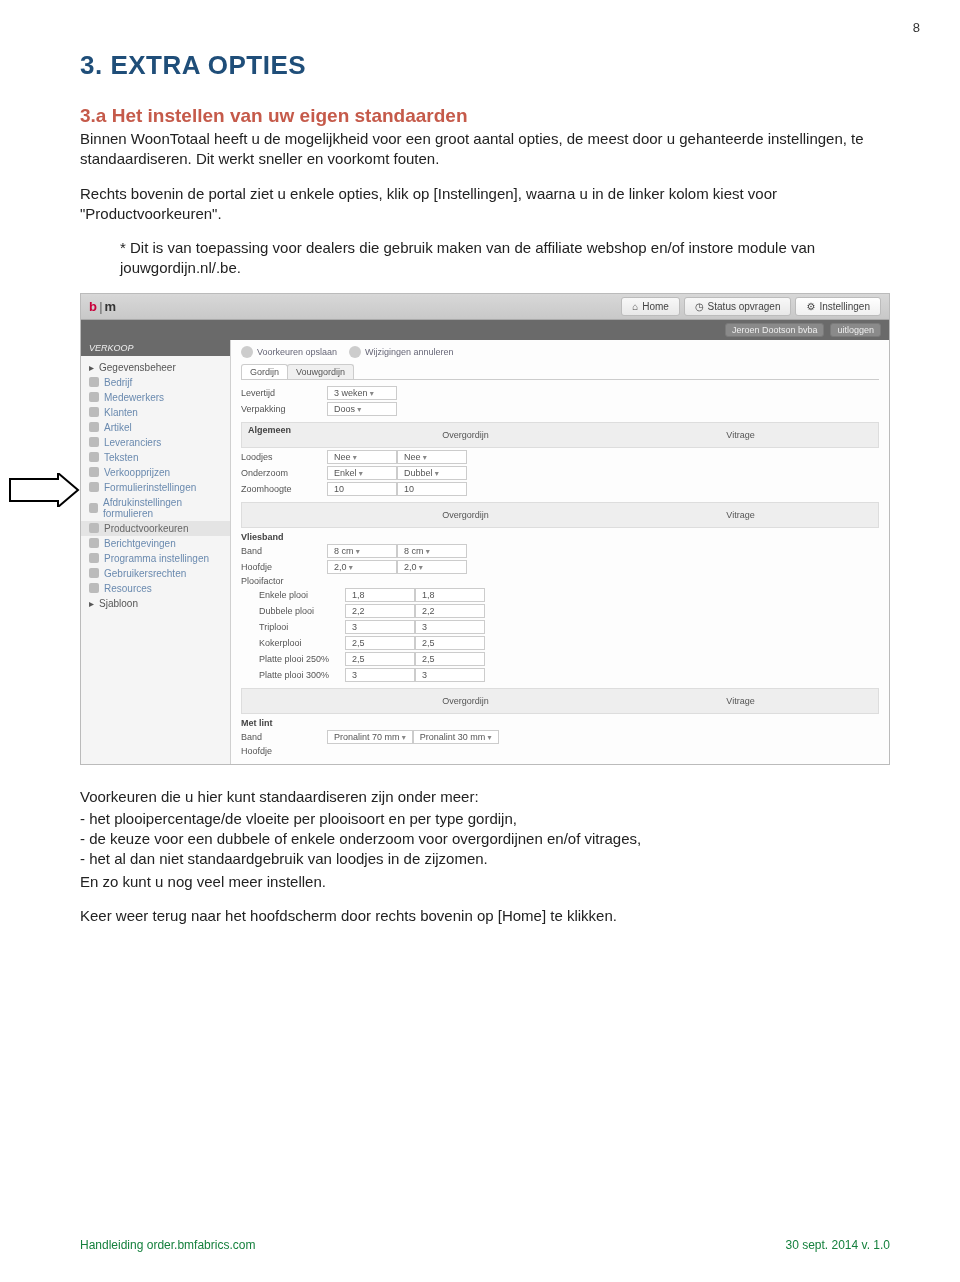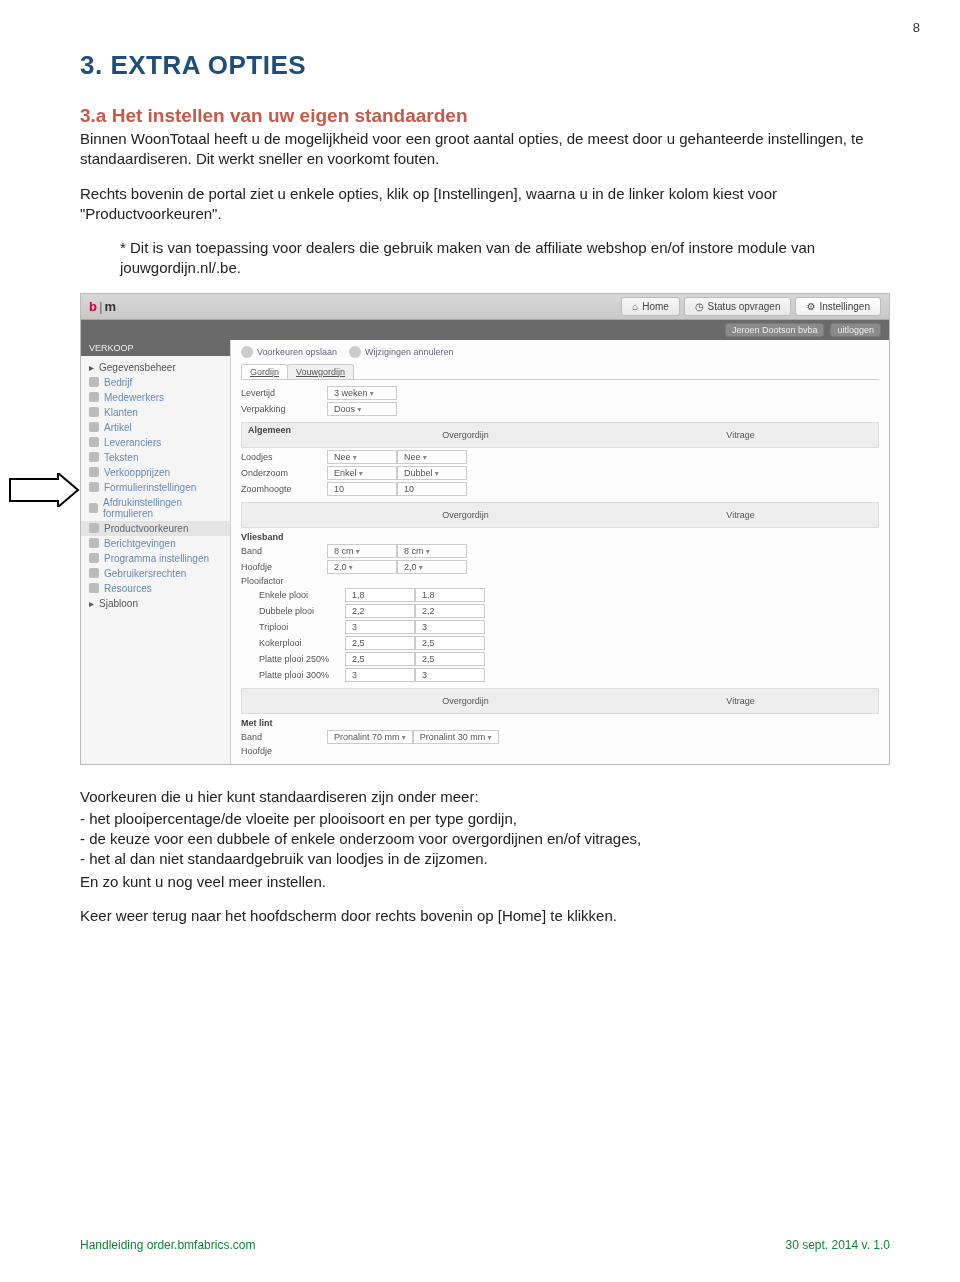--- a/index.html
+++ b/index.html
@@ -125,20 +125,21 @@
     background: #f5f5f5;
     border-right: 1px solid #d0d0d0;
     padding: 4px 0;
   }
   .side-head {
     background: #6a6a6a;
     color: #eee;
     font-size: 9px;
     padding: 3px 8px;
     margin: -4px 0 4px 0;
+    font-style: italic;
   }
   .side-item {
     display: flex;
     align-items: center;
     gap: 5px;
     padding: 2px 8px;
     font-size: 10px;
     color: #6a8aaf;
     cursor: default;
   }
@@ -159,21 +160,20 @@
   .cbtn .ci { width: 12px; height: 12px; background: #ccc; border-radius: 50%; display:inline-block; }
   .tabstrip { display: flex; gap: 0; border-bottom: 1px solid #ccc; margin-bottom: 6px; }
   .tab {
     border: 1px solid #ccc;
     border-bottom: none;
     background: #f0f0f0;
     padding: 2px 8px;
     font-size: 9px;
     border-radius: 3px 3px 0 0;
     margin-right: -1px;
-    text-decoration: underline;
   }
   .tab.active { background: #fff; }
   .formrow { display: flex; align-items: center; gap: 6px; margin: 2px 0; font-size: 9px; }
   .flabel { width: 80px; color: #555; }
   .fval {
     border: 1px solid #ccc;
     background: #fff;
     padding: 1px 6px;
     min-width: 70px;
     font-size: 9px;

